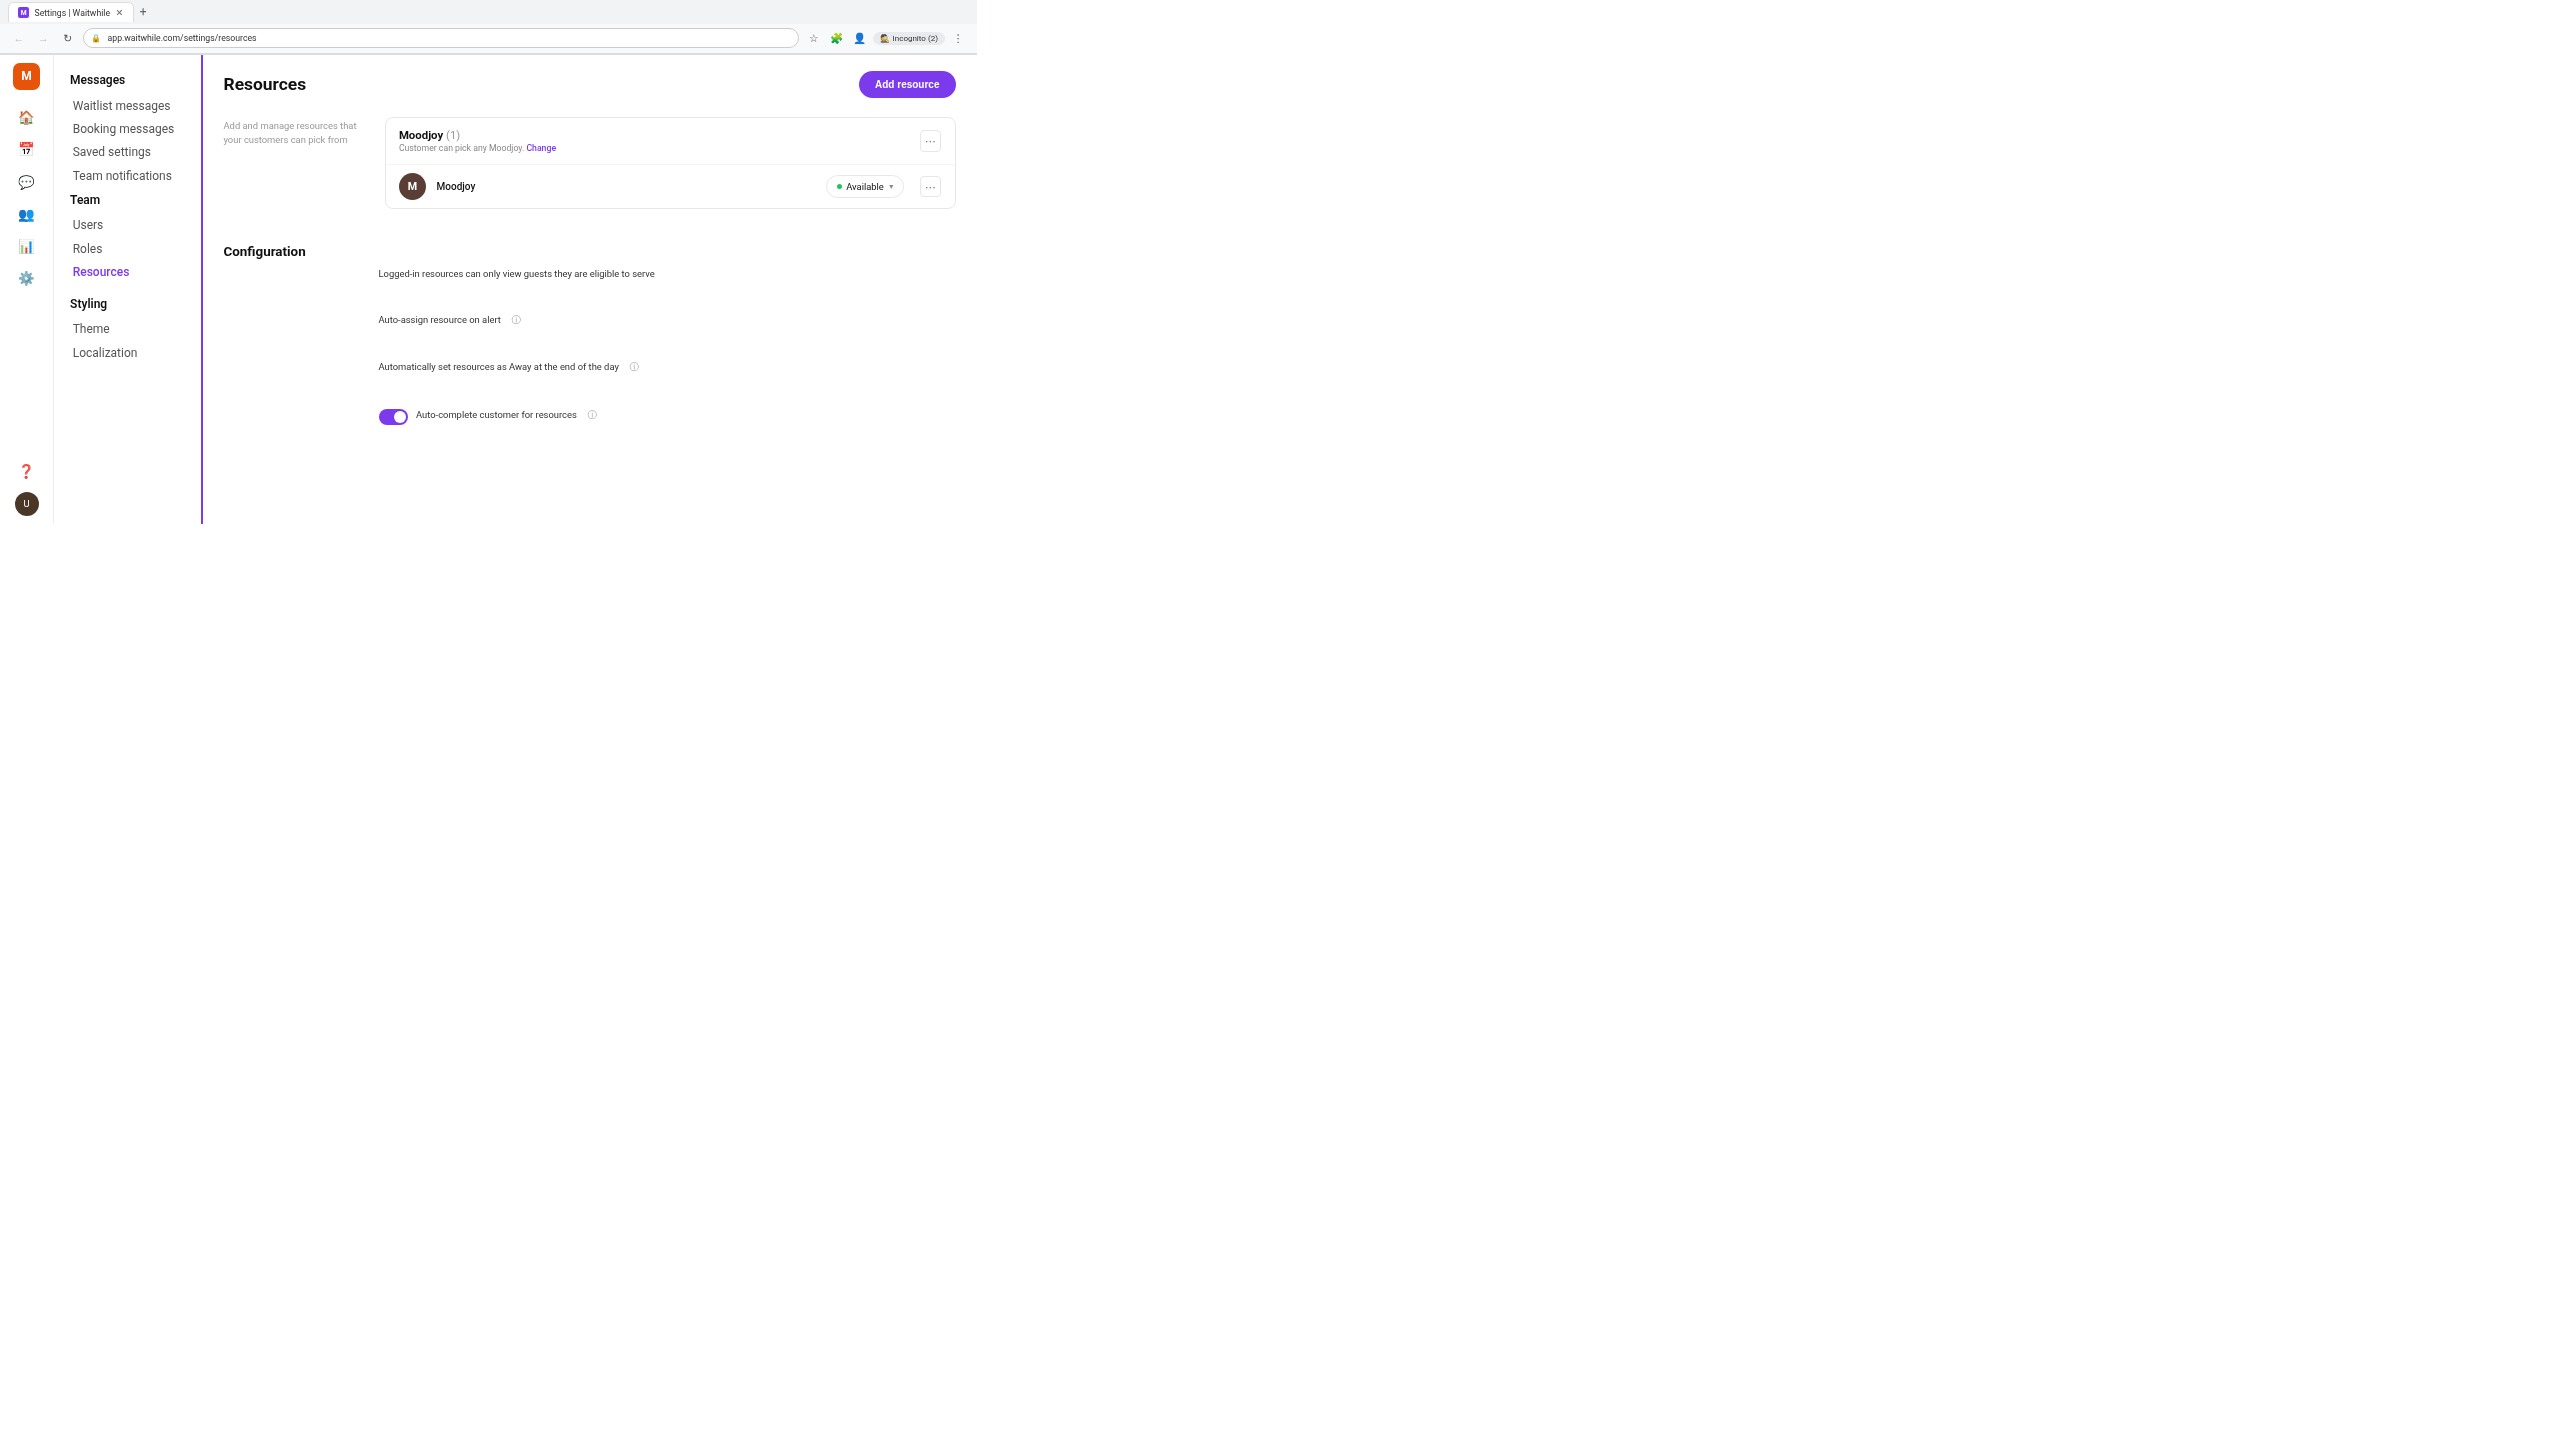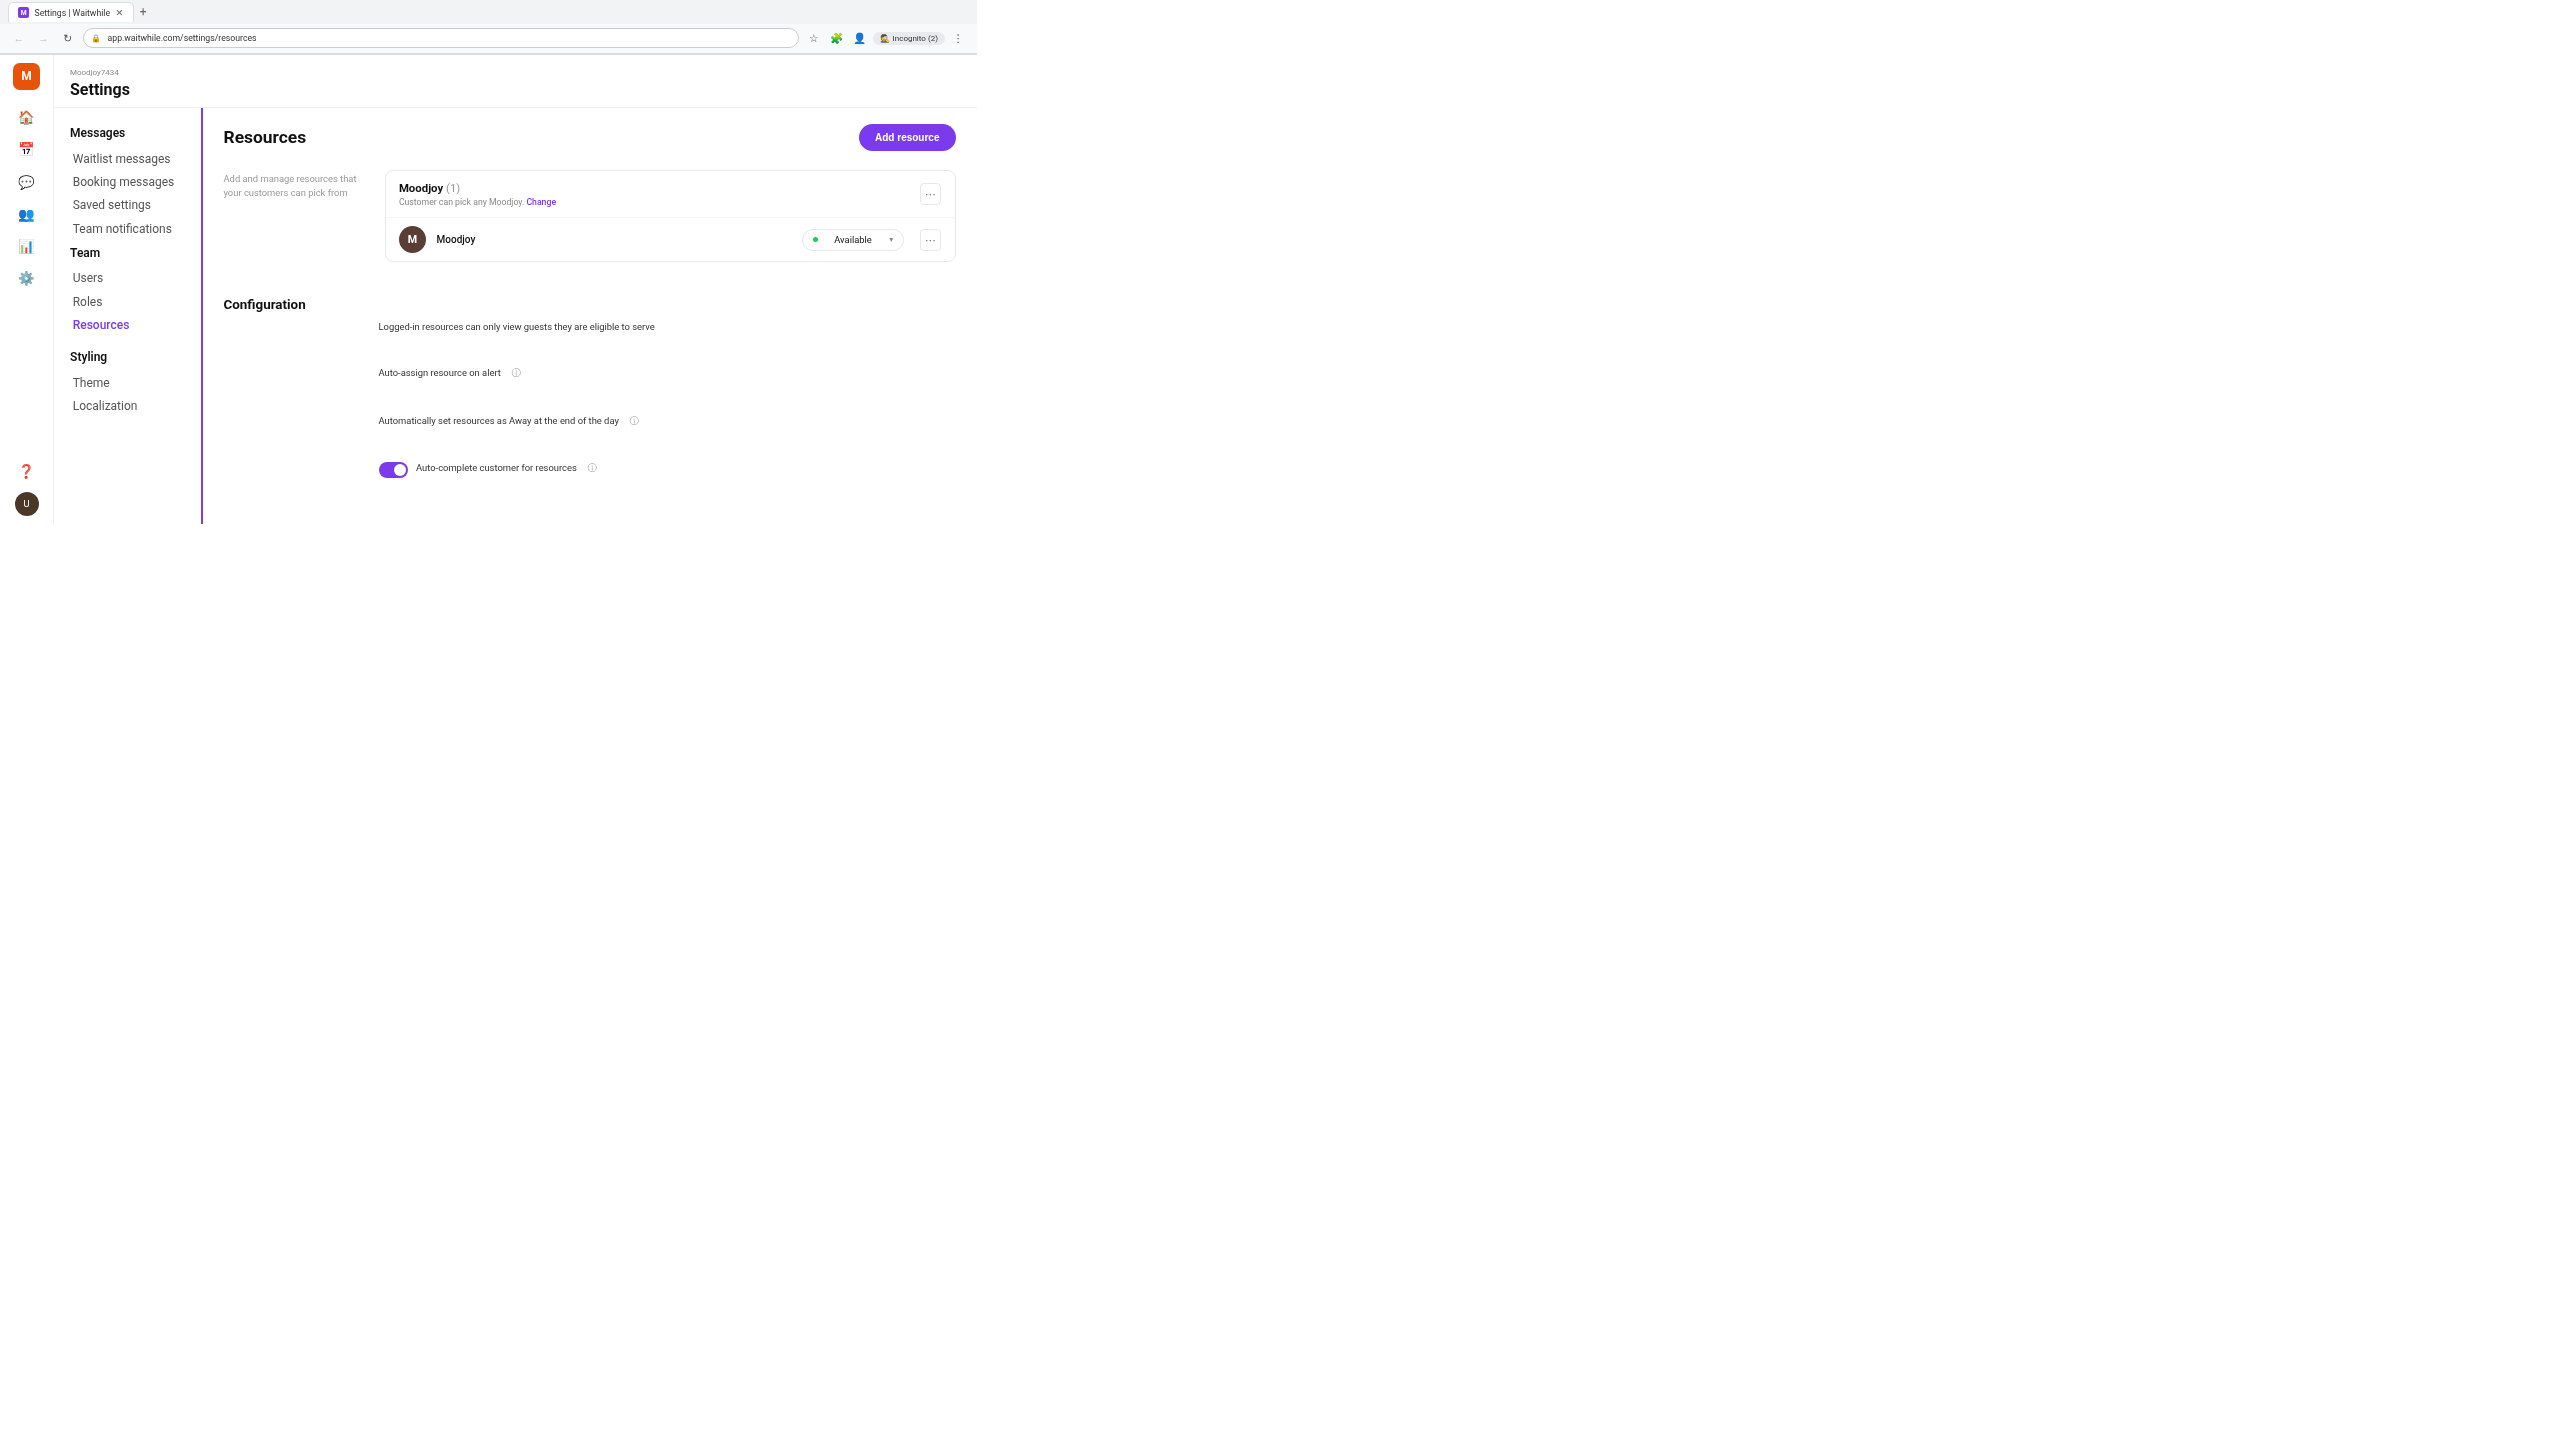--- a/index.html
+++ b/index.html
@@ -363,21 +363,21 @@
     }
     .resource-name {
       flex: 1;
       font-size: 10px;
       font-weight: 500;
       color: #111;
     }
     .status-dropdown {
       display: flex;
       align-items: center;
-      gap: 16px;
+      gap: 4px;
       border: 0.7px solid #e5e7eb;
       border-radius: 13.4px;
       padding: 4.7px 9.4px;
       font-size: 9.4px;
       color: #111;
       cursor: pointer;
       background: #fff;
     }
     .status-dot {
       width: 5.4px;
@@ -505,24 +505,20 @@
     <div class="sidebar-icon">📊</div>
     <div class="sidebar-icon active">⚙️</div>
     <div class="sidebar-bottom">
       <div class="sidebar-icon">❓</div>
       <div class="user-avatar-placeholder">U</div>
     </div>
   </div>
 
   <div class="main-content">
 
-    <div class="page-header">
-      <div class="breadcrumb">Moodjoy7434</div>
-      <div class="page-title">Settings</div>
-    </div>
 
     <div class="content-with-divider">
 
       <div style="position: absolute; left: 147px; top: 0; bottom: 0; width: 2px; background: #7c3aed; z-index: 10;"></div>
 
       <div class="left-nav">
 
         <div class="nav-section-title">Messages</div>
         <div class="nav-item">Waitlist messages</div>
         <div class="nav-item">Booking messages</div>

